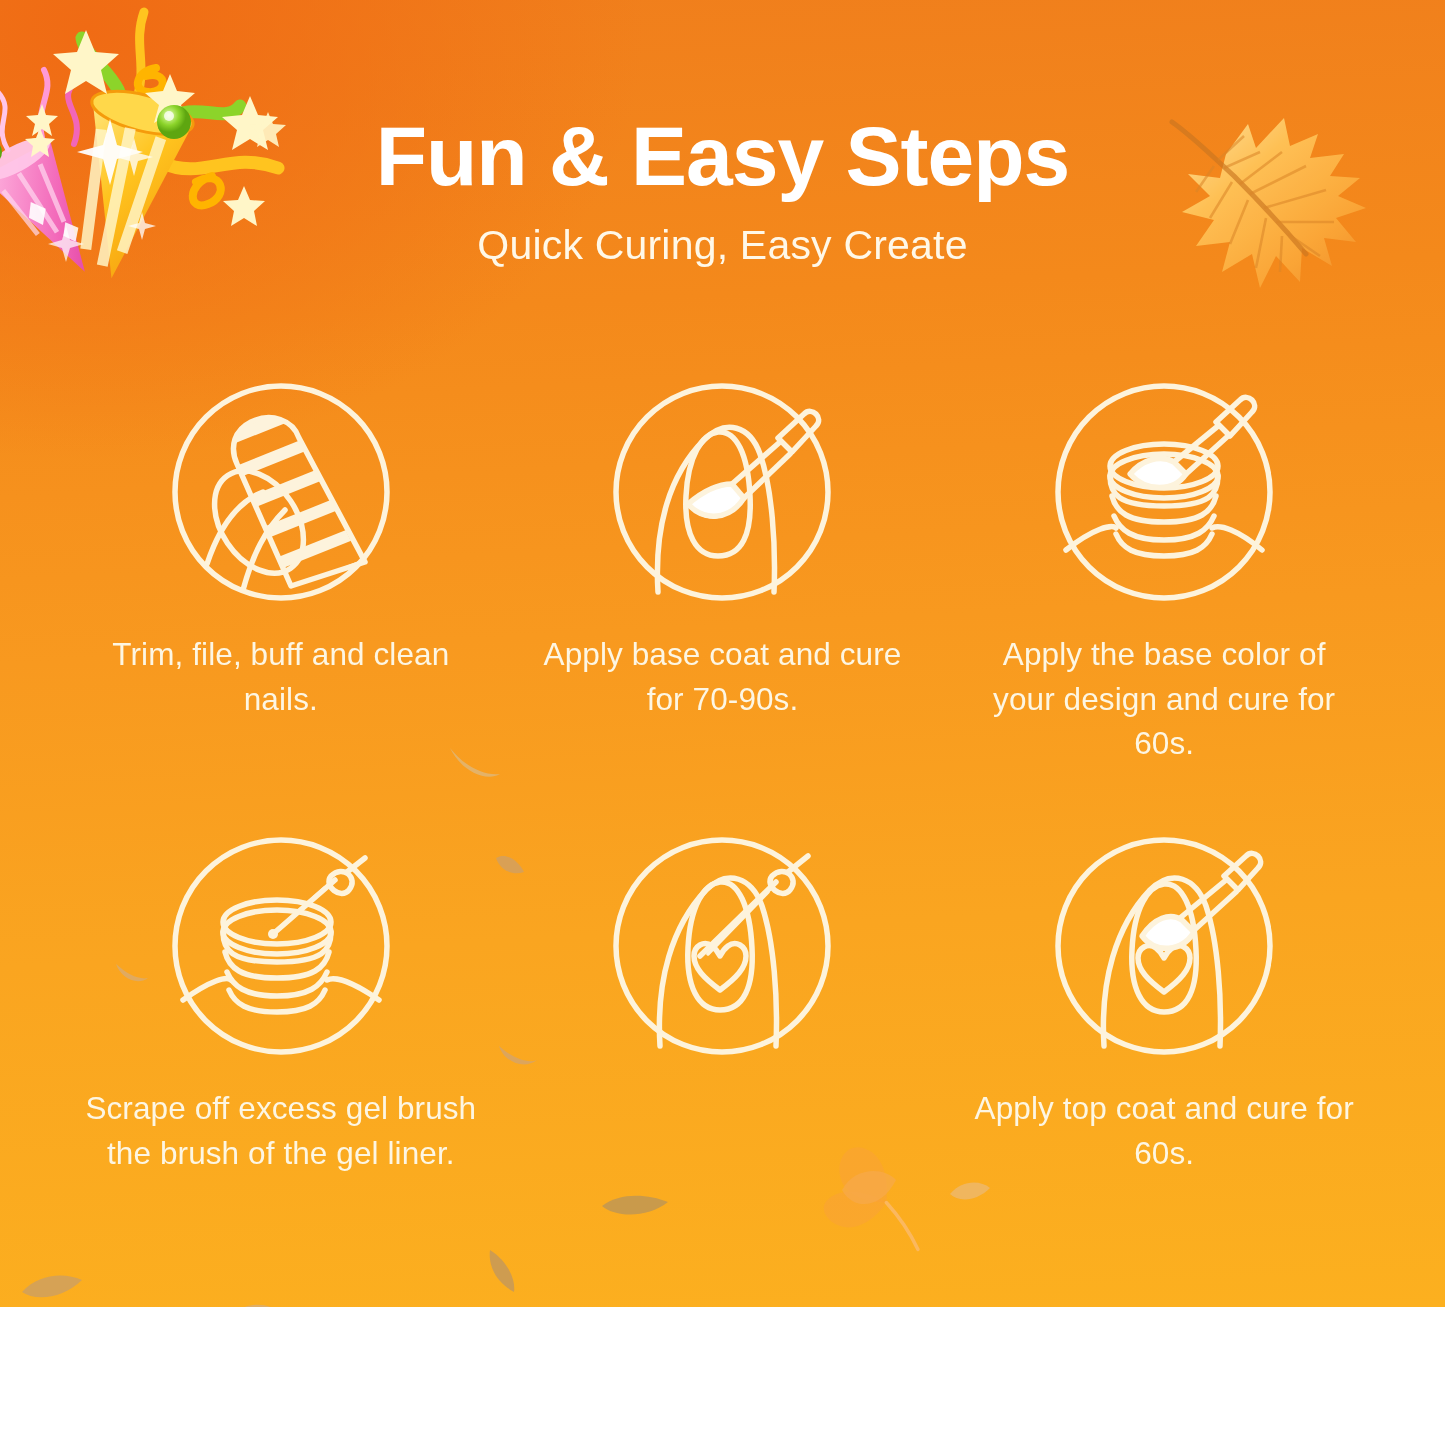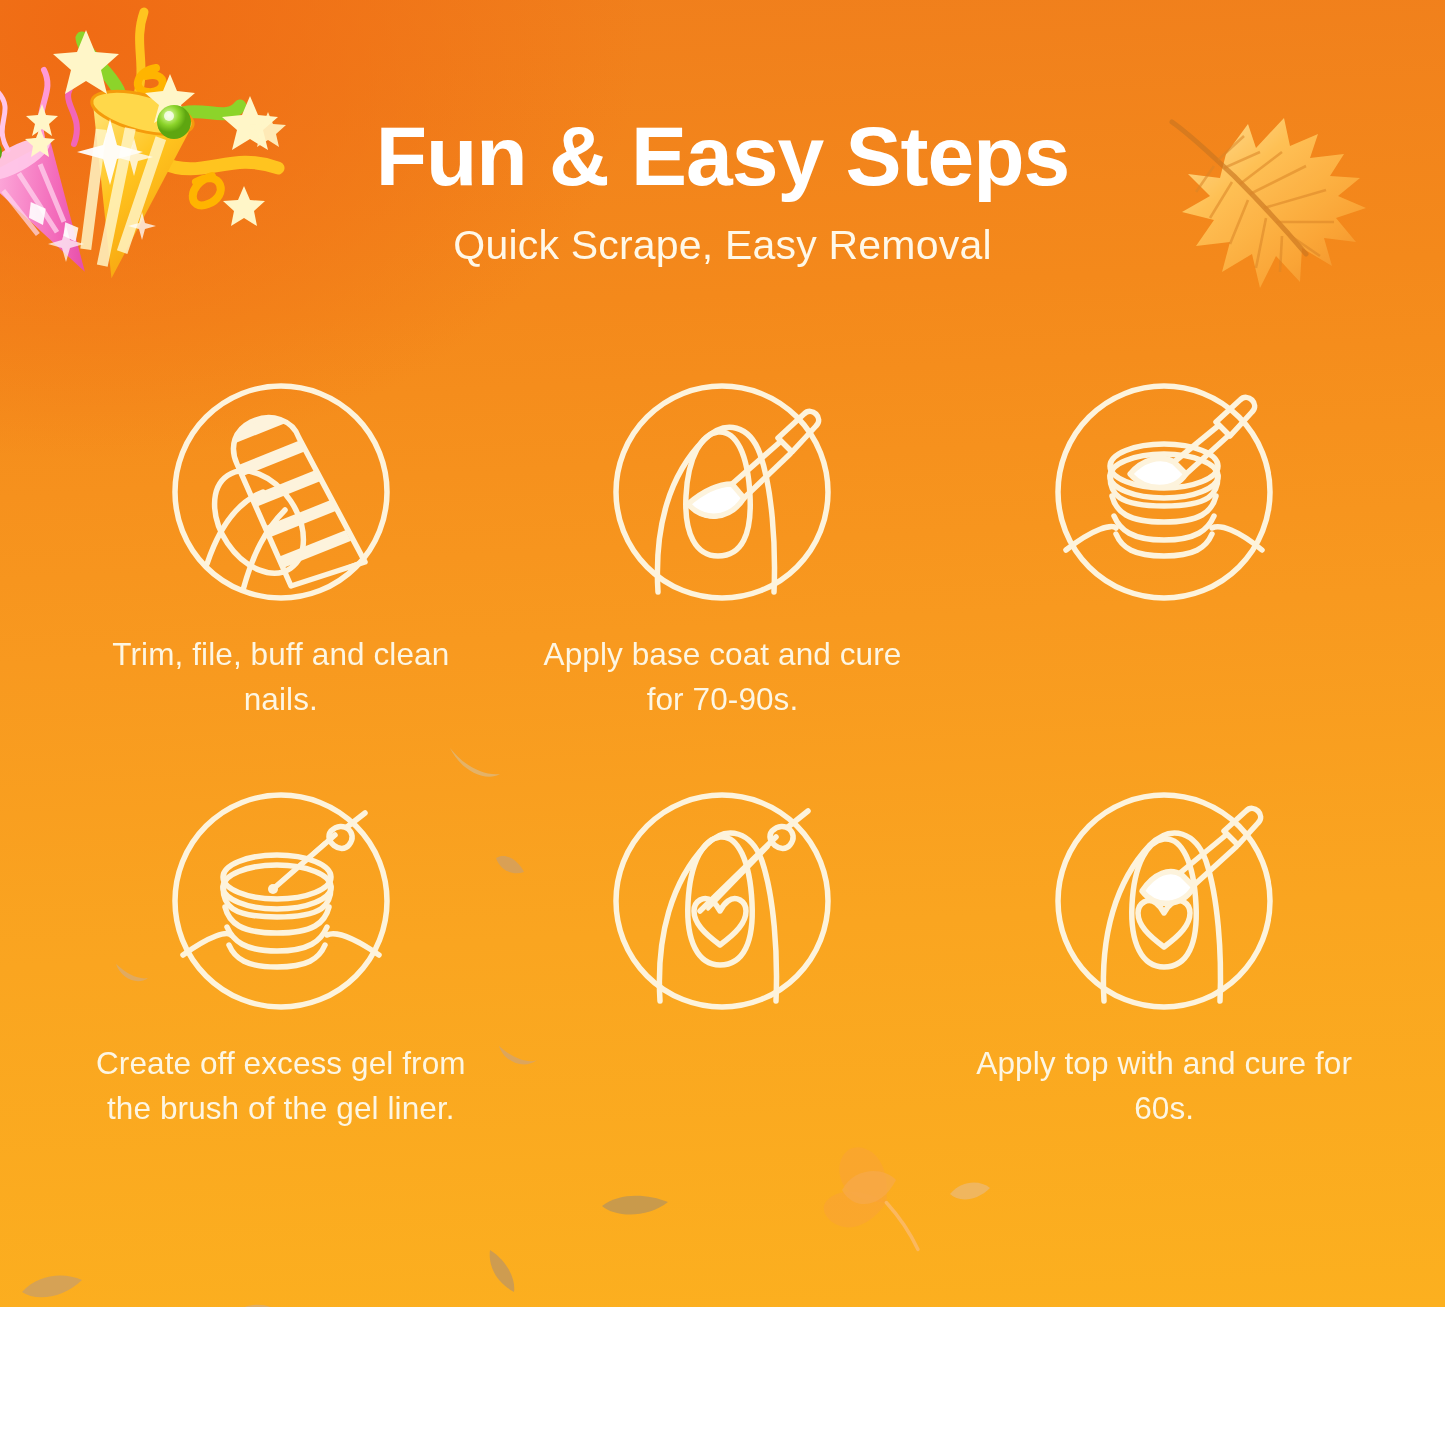--- a/index.html
+++ b/index.html
@@ -276,21 +276,21 @@
       </svg>
   </div>
   <div class="flake" style="left:838px;top:1164px;width:60px;height:50px;">
     <svg viewBox="0 0 60 50">
         <path d="M4 26 C16 4 44 2 58 16 C44 44 16 48 4 26Z" fill="#F6A94C" opacity=".7"></path>
       </svg>
   </div>
 
   <div class="header">
     <div class="title">Fun &amp; Easy Steps</div>
-    <div class="subtitle">Quick Scrape, Easy Removal</div>
+    <div class="subtitle">Quick Curing, Easy Create</div>
   </div>
 
   <div class="grid">
 
     <div class="step">
       <div class="step-icon">
         <svg viewBox="0 0 228 228" xmlns="http://www.w3.org/2000/svg">
           <defs>
             <clipPath id="fileClip">
               <path d="M84 44 C104 34 124 42 130 58 L196 186 L120 204 L70 86 C62 68 68 52 84 44 Z"></path>
@@ -362,20 +362,21 @@
             <path d="M124 84 L168 48"></path>
             <path d="M136 96 L178 58"></path>
 
             <path d="M166 44 L190 22 C198 14 210 26 202 34 L180 58 Z"></path>
 
             <path d="M80 96 C92 82 110 76 124 84 L136 96 C124 114 96 114 80 96 Z" fill="#FFFFFF" stroke="none"></path>
             <path d="M80 96 C92 82 110 76 124 84 L136 96 C124 114 96 114 80 96 Z"></path>
           </g>
         </svg>
       </div>
+      <div class="step-text">Apply the base color of your design and cure for 60s.</div>
     </div>
 
     <div class="step row2">
       <div class="step-icon">
         <svg viewBox="0 0 228 228" xmlns="http://www.w3.org/2000/svg">
           <g fill="none" stroke="#FDF3DC" stroke-width="5.5" stroke-linecap="round" stroke-linejoin="round">
             <circle cx="114" cy="114" r="106"></circle>
             <path d="M16 168 C44 148 60 144 64 148"></path>
             <path d="M160 148 C168 144 186 150 212 168"></path>
 
@@ -388,21 +389,21 @@
 
             <path d="M106 102 L168 48"></path>
             <path d="M106 102 L158 56" stroke-width="4"></path>
 
             <path d="M164 44 C176 32 192 46 182 58 C174 68 156 54 164 44 Z"></path>
             <path d="M180 40 L198 26"></path>
           </g>
           <circle cx="106" cy="102" r="5" fill="#FDF3DC"></circle>
         </svg>
       </div>
-      <div class="step-text">Create off excess gel from the brush of the gel liner.</div>
+      <div class="step-text">Scrape off excess gel brush the brush of the gel liner.</div>
     </div>
 
     <div class="step row2">
       <div class="step-icon">
         <svg viewBox="0 0 228 228" xmlns="http://www.w3.org/2000/svg">
           <g fill="none" stroke="#FDF3DC" stroke-width="5.5" stroke-linecap="round" stroke-linejoin="round">
             <circle cx="114" cy="114" r="106"></circle>
 
             <path d="M52 214 C48 148 64 94 98 58 C120 36 144 46 154 74 C166 110 170 166 168 214"></path>
 
@@ -437,17 +438,17 @@
             <path d="M130 86 L176 48"></path>
             <path d="M142 100 L186 60"></path>
 
             <path d="M174 44 L196 24 C204 16 216 28 208 36 L188 58 Z"></path>
 
             <path d="M92 104 C104 86 120 80 132 88 L144 100 C132 120 106 122 92 104 Z" fill="#FFFFFF" stroke="none"></path>
             <path d="M92 104 C104 86 120 80 132 88 L144 100 C132 120 106 122 92 104 Z"></path>
           </g>
         </svg>
       </div>
-      <div class="step-text">Apply top with and cure for 60s.</div>
+      <div class="step-text">Apply top coat and cure for 60s.</div>
     </div>
 
   </div>
 </div>
 
 </body></html>

